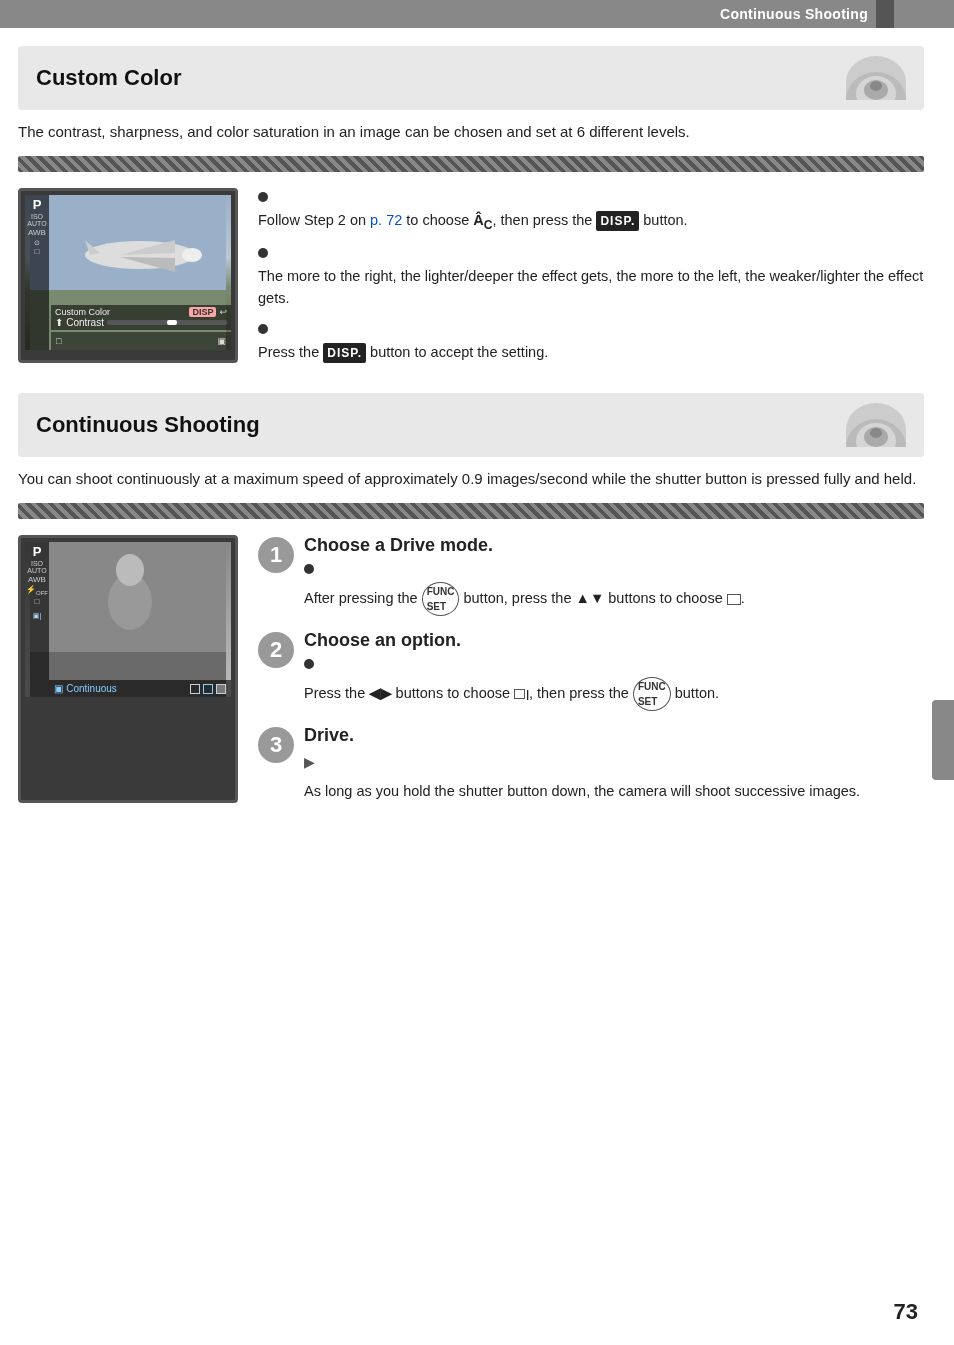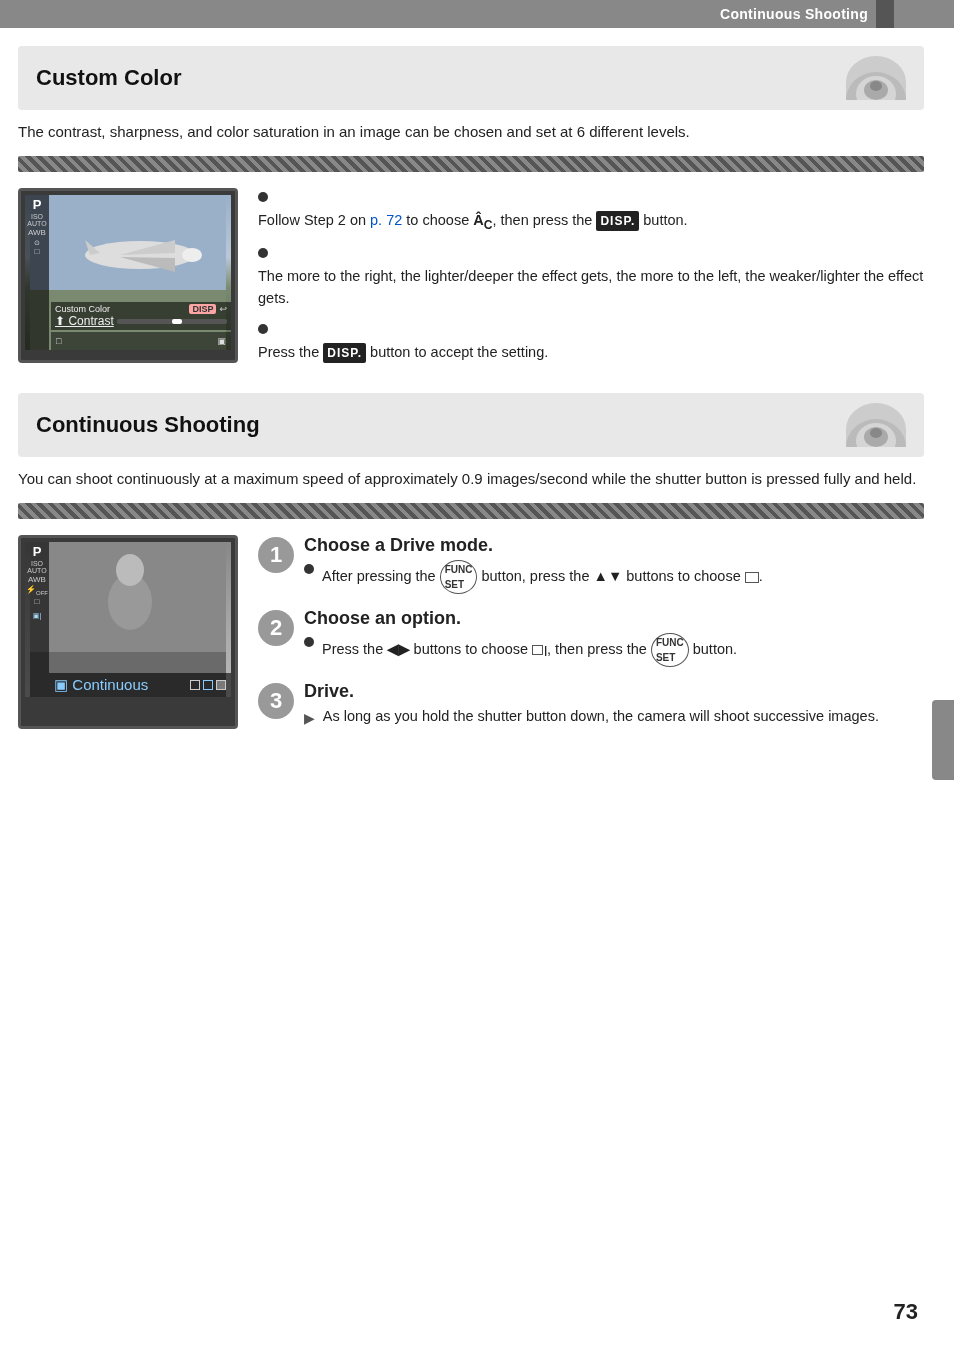--- a/index.html
+++ b/index.html
@@ -247,20 +247,21 @@
       font-size: 18px;
       font-weight: bold;
       margin-bottom: 4px;
     }
     .step-bullet {
       display: flex;
       align-items: flex-start;
       gap: 8px;
       font-size: 14.5px;
       line-height: 1.5;
+      flex-direction: column;
     }
     .step-arrow {
       font-size: 14px;
       color: #555;
       margin-top: 2px;
     }
 
     .continuous-section {
       margin-top: 30px;
     }
@@ -389,21 +390,21 @@
 
           <div style="position:absolute;bottom:20px;left:26px;right:0;background:rgba(0,0,0,0.55);padding:2px 4px;">
             <div style="display:flex;justify-content:space-between;align-items:center;">
               <span style="color:#eee;font-size:9px;">Custom Color</span>
               <span style="color:#eee;font-size:9px;display:flex;gap:3px;align-items:center;">
                 <span class="disp-badge">DISP</span>
                 <span style="color:#ccc;">↩</span>
               </span>
             </div>
             <div style="display:flex;align-items:center;gap:3px;">
-              <span style="color:#eee;font-size:12px;text-decoration:underline;">⬆ Contrast</span>
+              <span style="color:#eee;font-size:10px;">⬆ Contrast</span>
               <div class="bar-track" style="flex:1;height:5px;background:#555;border-radius:2px;position:relative;">
                 <div class="bar-fill" style="position:absolute;left:50%;top:0;height:100%;width:10px;background:#fff;border-radius:2px;"></div>
               </div>
             </div>
           </div>
 
           <div style="position:absolute;bottom:0;left:26px;right:0;background:rgba(0,0,0,0.5);height:18px;display:flex;align-items:center;padding:0 5px;">
             <span style="color:#ddd;font-size:9px;">□</span>
             <span style="color:#ddd;font-size:9px;margin-left:auto;">▣</span>
           </div>
@@ -470,21 +471,21 @@
           <div class="lcd-sidebar">
             <span class="lcd-sidebar-item" style="font-size:13px;font-weight:bold;color:#fff;">P</span>
             <span class="lcd-sidebar-item" style="font-size:7px;color:#ccc;">ISO<br>AUTO</span>
             <span class="lcd-sidebar-item" style="font-size:8px;color:#ccc;">AWB</span>
             <span class="lcd-sidebar-item" style="font-size:8px;color:#ccc;">⚡<sub style="font-size:6px;">OFF</sub></span>
             <span class="lcd-sidebar-item" style="font-size:8px;color:#ccc;">□</span>
             <span class="lcd-sidebar-item" style="font-size:7px;color:#adf;margin-top:4px;">▣|</span>
           </div>
 
           <div class="lcd-continuous-row">
-            <span class="cont-icon" style="color:#8cf;font-size:15px;">▣ Continuous</span>
+            <span class="cont-icon" style="color:#8cf;font-size:10px;">▣ Continuous</span>
             <span style="flex:1;"></span>
             <div class="cont-squares">
               <div class="cont-sq"></div>
               <div class="cont-sq active" style="border-color:#8cf;"></div>
               <div class="cont-sq filled"></div>
             </div>
           </div>
         </div>
       </div>
 

